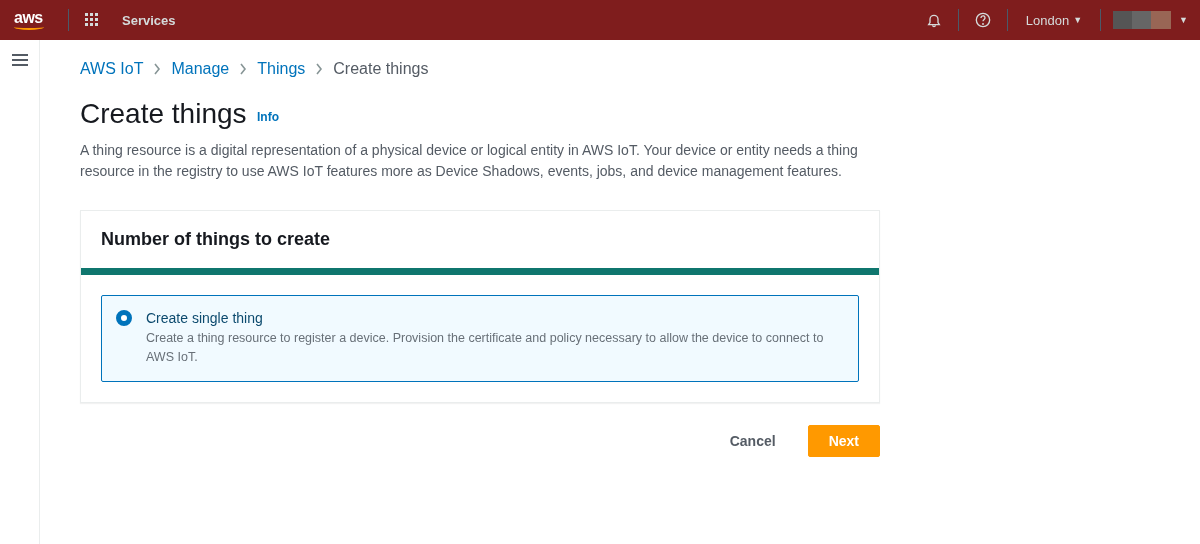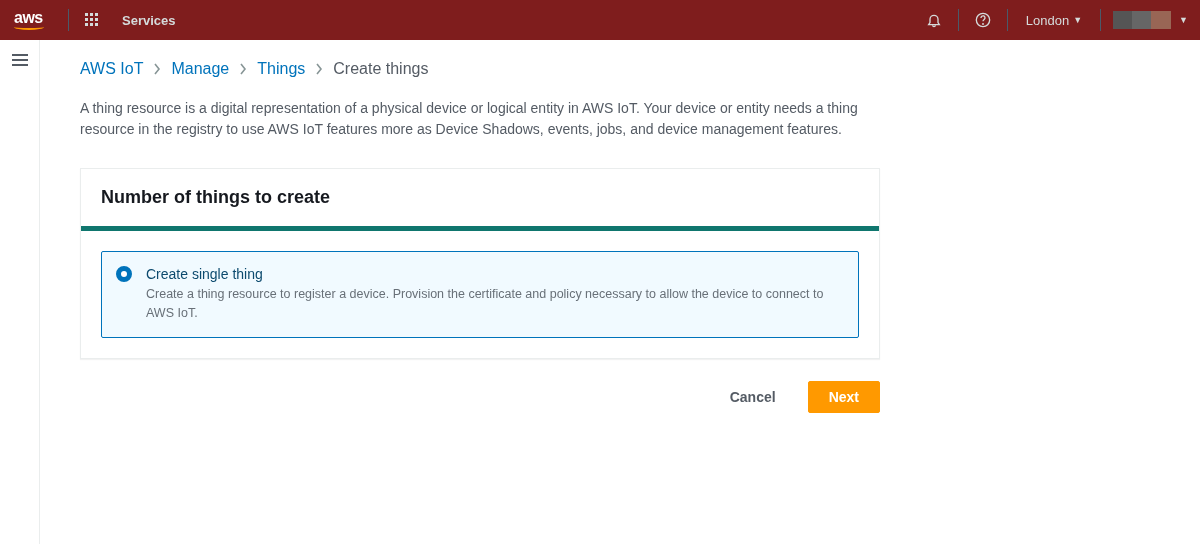--- a/index.html
+++ b/index.html
@@ -37,21 +37,21 @@
   .crumbs{font-size:16px; color:#545b64; display:flex; align-items:center; gap:10px; margin-bottom:20px;}
   .crumbs a{color:#0073bb; cursor:pointer;}
   .crumbs .sep{color:#879596;}
   .crumbs .current{color:#545b64;}
 
   h1{font-size:28px; font-weight:400; display:inline-block; margin-right:6px;}
   .info-link{color:#0073bb; font-size:12px; font-weight:700; cursor:pointer; position:relative; top:-2px;}
   .lead{color:#545b64; font-size:14px; line-height:1.5; margin-top:10px; max-width:820px;}
 
   .panel{border:1px solid #eaeded; box-shadow:0 1px 1px rgba(0,0,0,0.05); margin-top:28px; background:#fff; max-width:800px;}
-  .panel-header{padding:18px 20px; border-bottom:5px solid #0f766e;}
+  .panel-header{padding:18px 20px; border-bottom:7px solid #0f766e;}
   .panel-header h2{font-size:18px; font-weight:700;}
   .panel-body{padding:20px;}
 
   .tile{border:1px solid #aab7b8; border-radius:2px; padding:14px 16px 14px 44px; position:relative; cursor:pointer; margin-bottom:20px;}
   .tile:last-child{margin-bottom:0;}
   .tile.selected{border-color:#0073bb; background:#f1faff;}
   .tile .radio{position:absolute; left:14px; top:14px; width:16px; height:16px; border-radius:50%; border:1.5px solid #687078; background:#fff;}
   .tile.selected .radio{border:5px solid #0073bb;}
   .tile-title{font-size:14px; font-weight:400; color:#0c4a6e; margin-bottom:3px;}
   .tile-desc{font-size:12.5px; color:#687078; line-height:1.5;}
@@ -133,20 +133,24 @@
       <svg class="sep" width="8" height="12" viewBox="0 0 8 12" stroke="#879596" fill="none" stroke-width="1.6">
           <polyline points="2,1 6,6 2,11"></polyline>
         </svg>
       <a>Things</a>
       <svg class="sep" width="8" height="12" viewBox="0 0 8 12" stroke="#879596" fill="none" stroke-width="1.6">
           <polyline points="2,1 6,6 2,11"></polyline>
         </svg>
       <span class="current">Create things</span>
     </div>
 
+    <div>
+      <h1>Create things</h1>
+      <a class="info-link">Info</a>
+    </div>
     <p class="lead">A thing resource is a digital representation of a physical device or logical entity in AWS IoT. Your device or entity needs a thing resource in the registry to use AWS IoT features more as Device Shadows, events, jobs, and device management features.</p>
 
     <div class="panel">
       <div class="panel-header">
         <h2>Number of things to create</h2>
       </div>
       <div class="panel-body">
         <div class="tile selected">
           <div class="radio"></div>
           <div class="tile-title">Create single thing</div>

